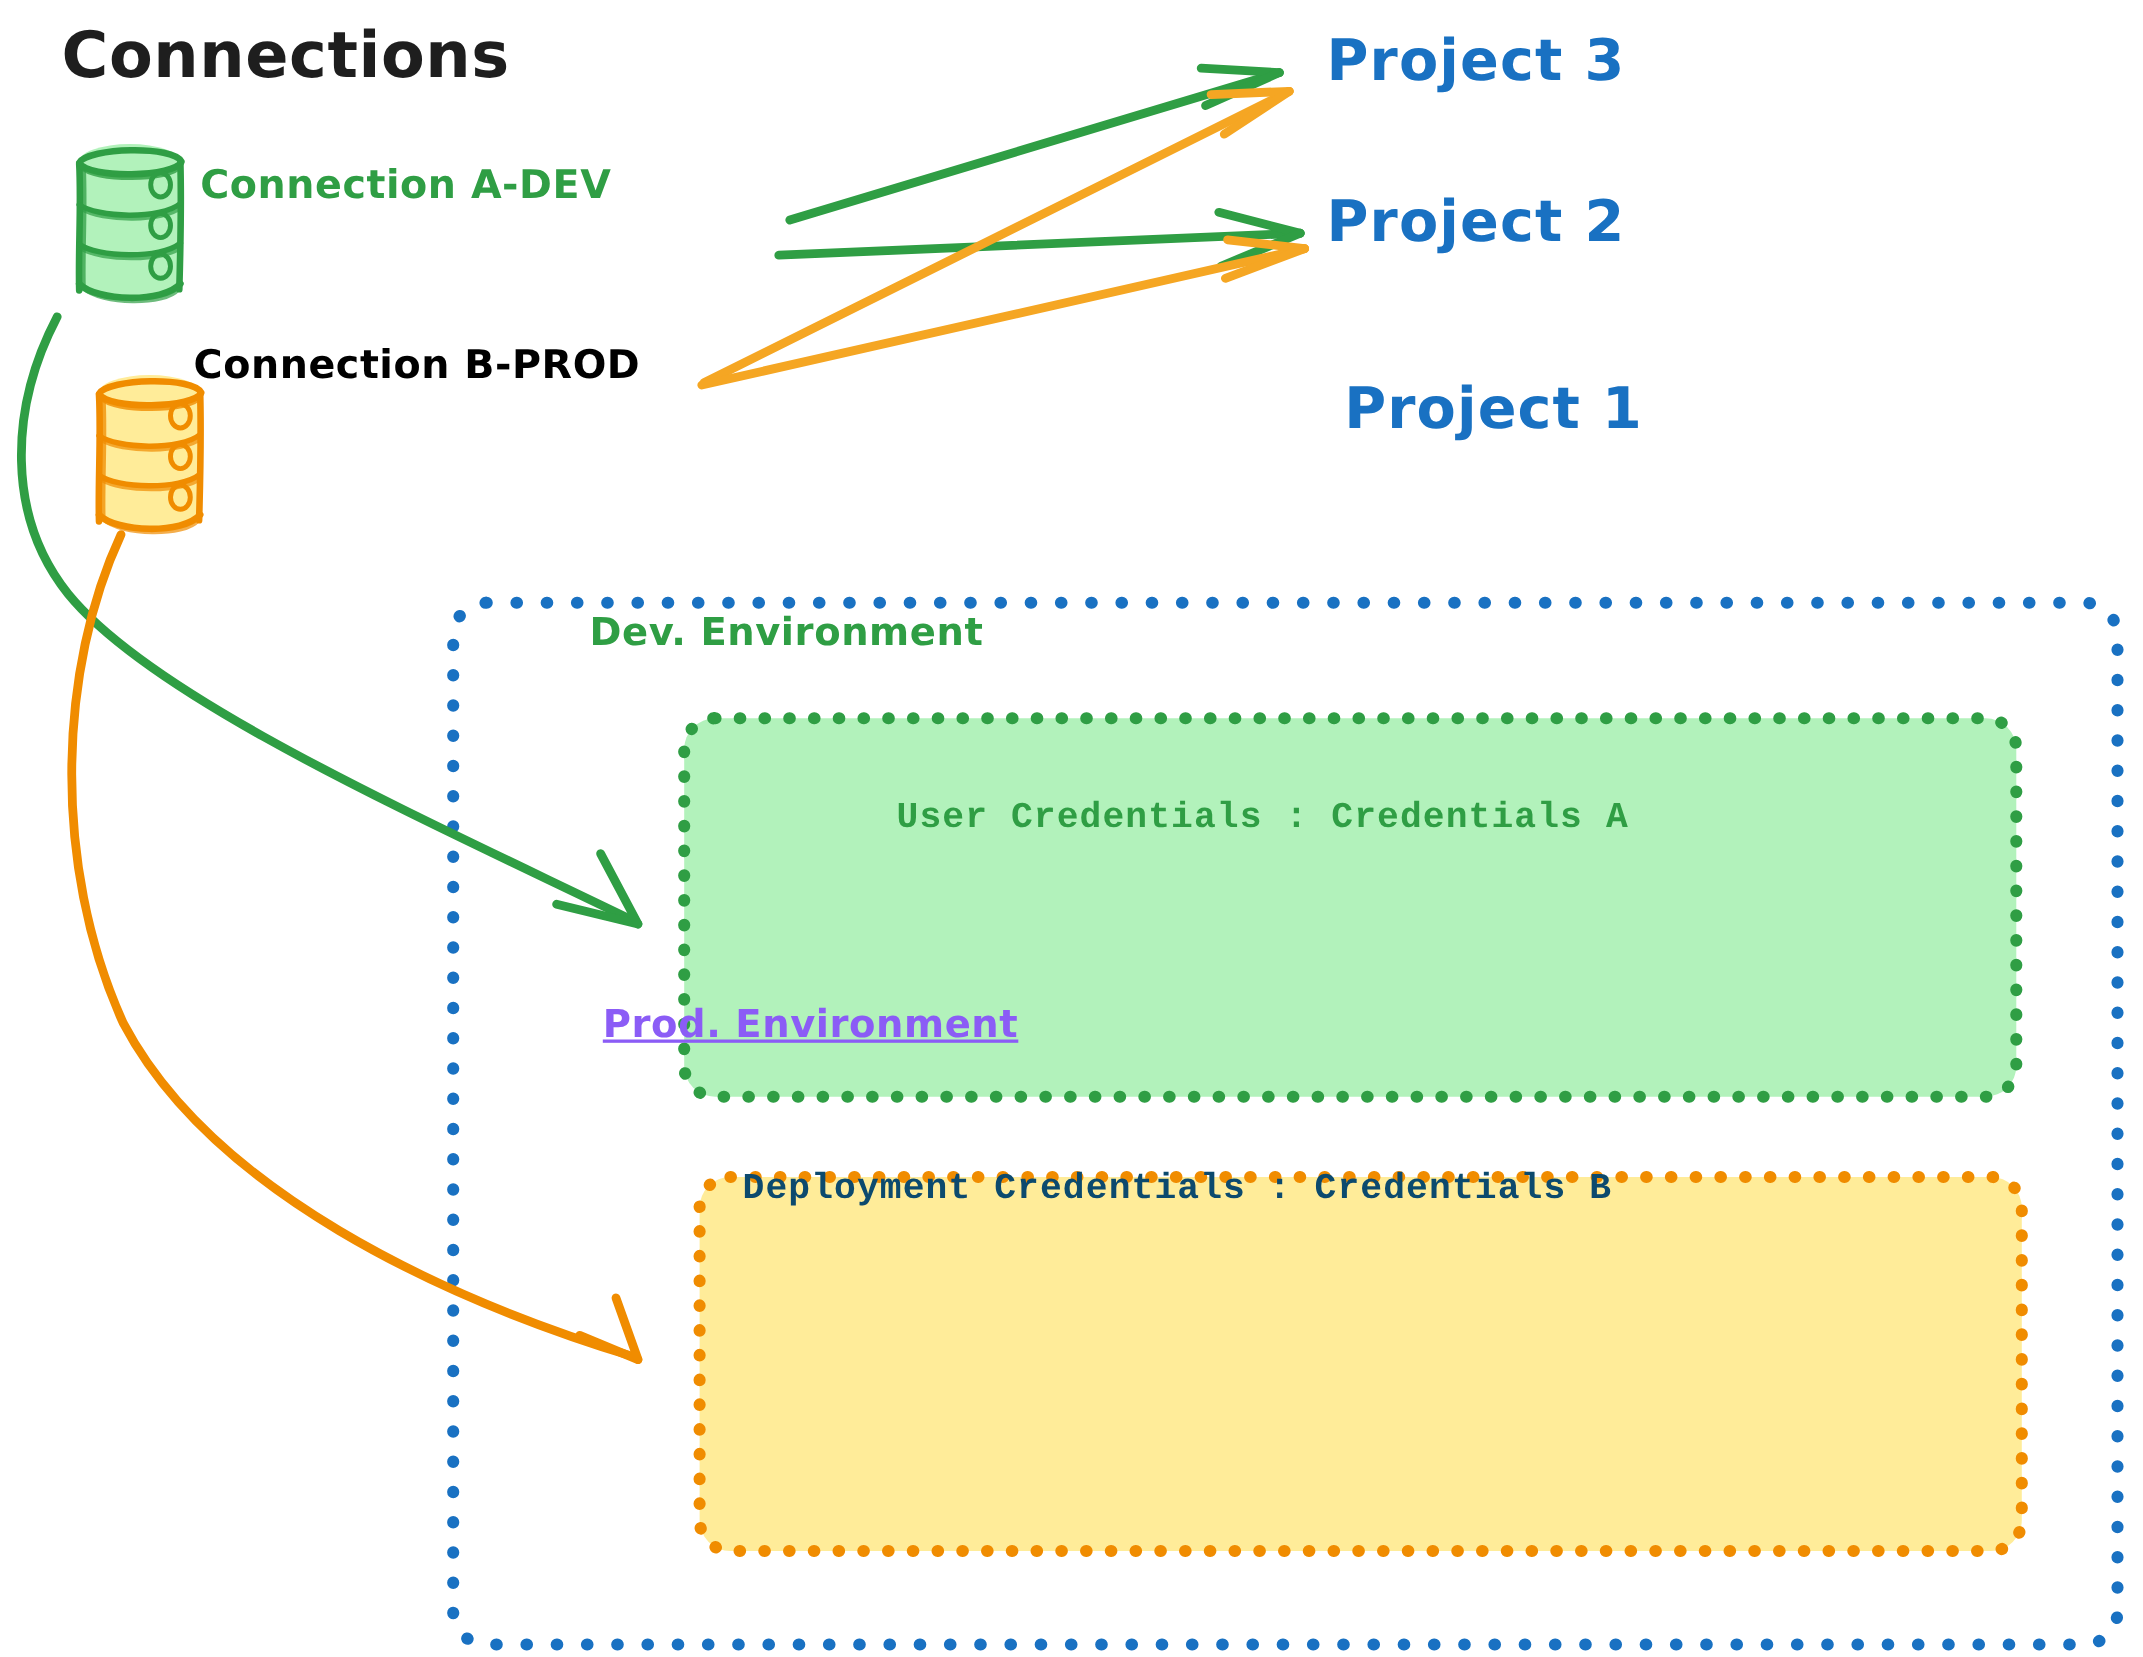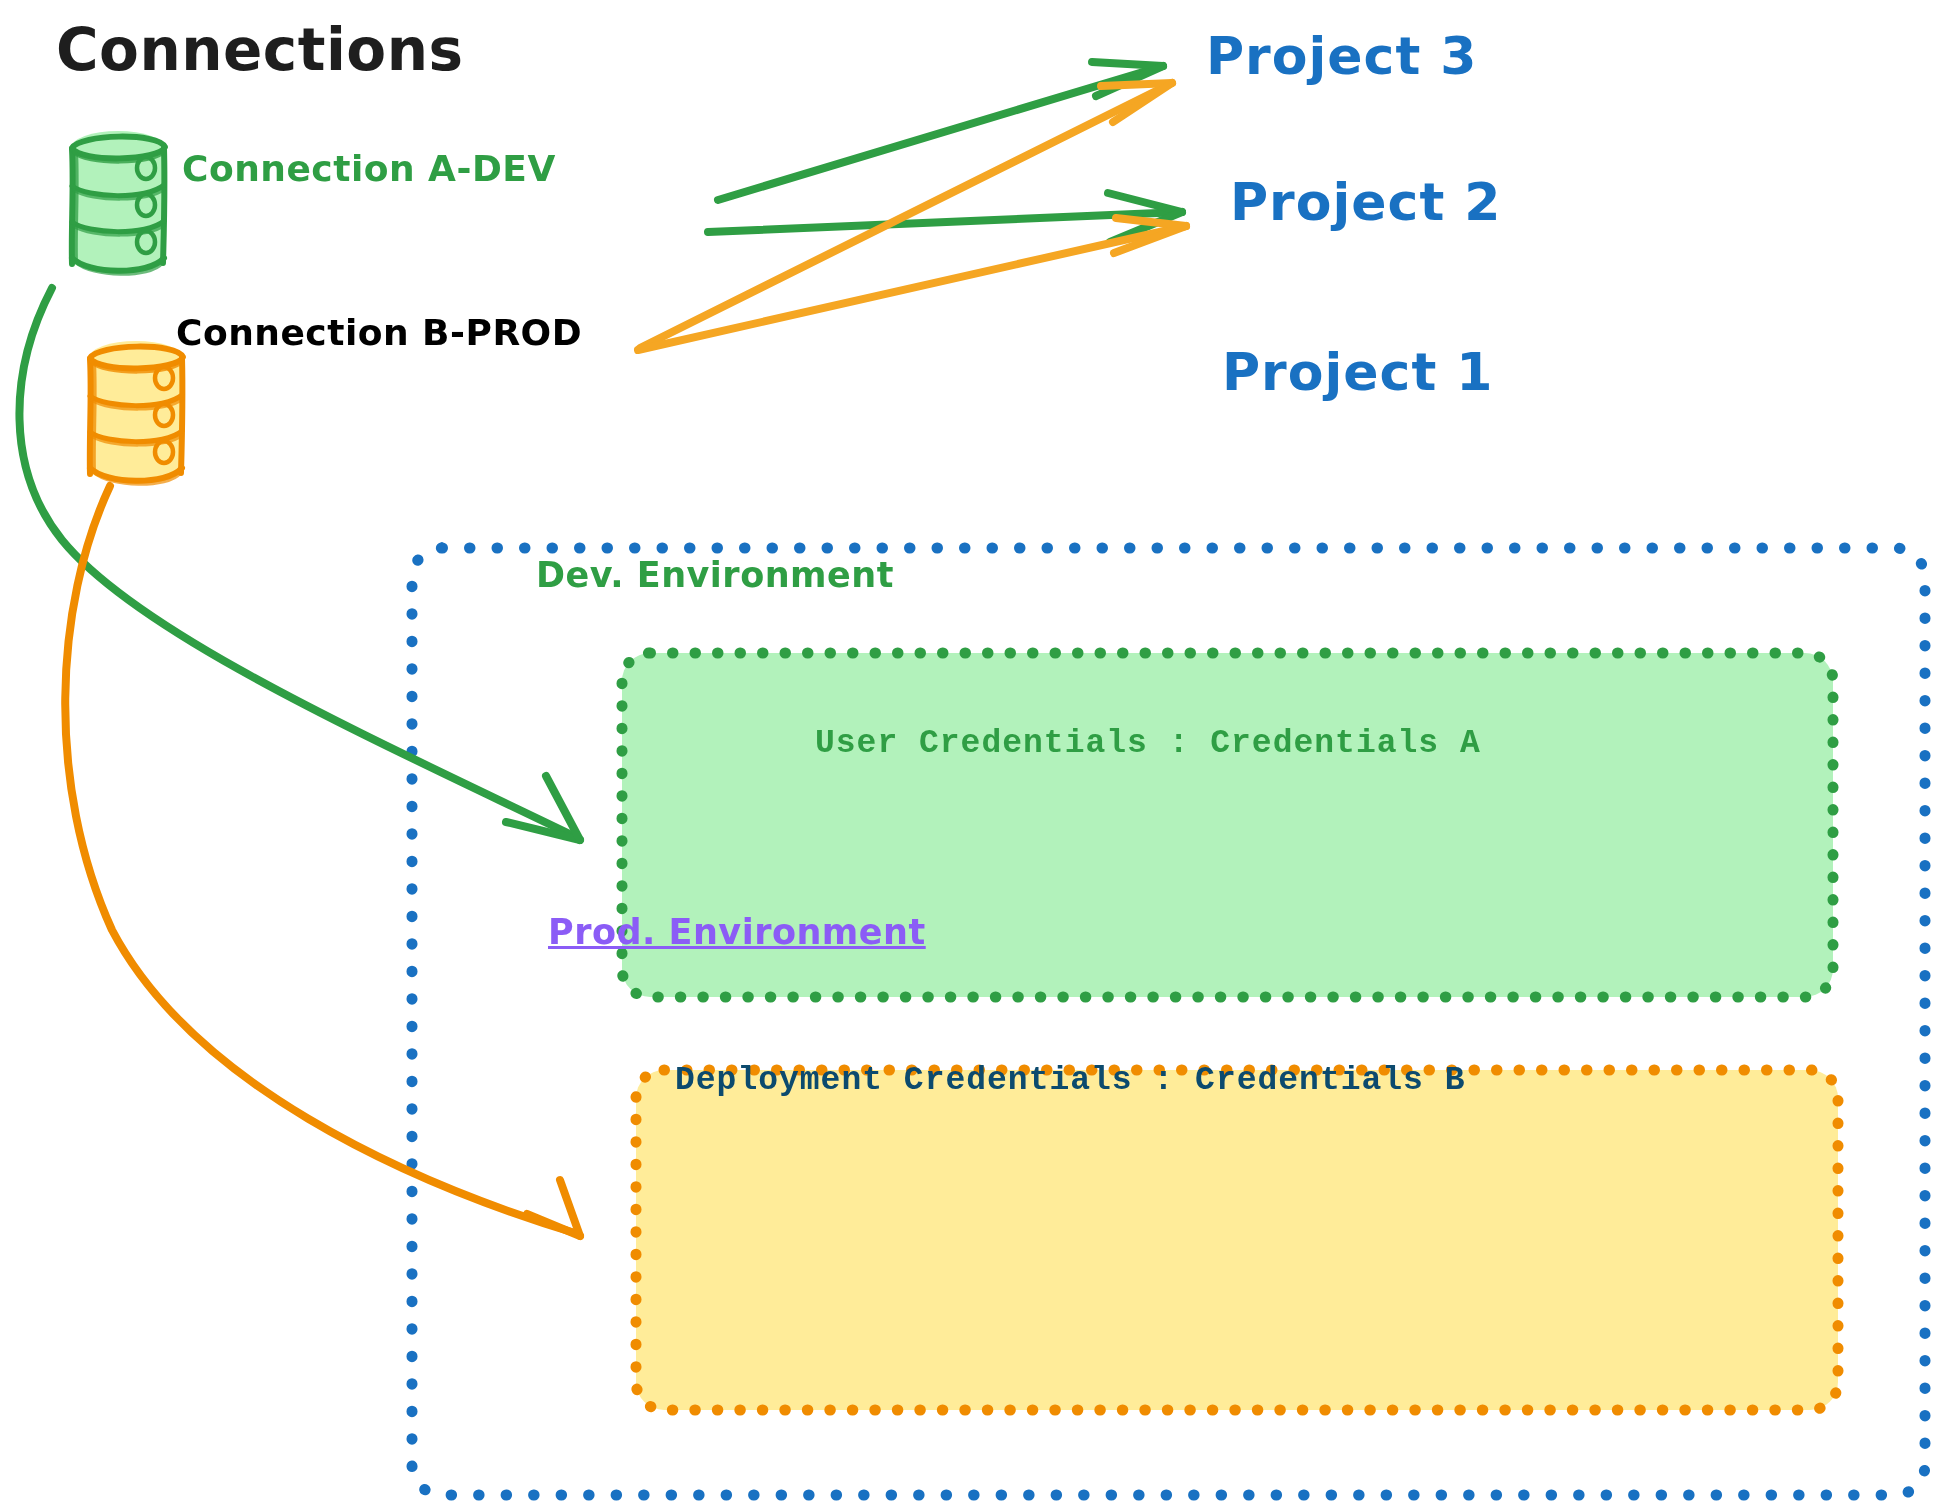--- a/index.html
+++ b/index.html
@@ -12,21 +12,21 @@
   .mono{font-family:Liberation Mono, monospace;font-weight:700;}
   .lbl{position:absolute;white-space:nowrap;pointer-events:none;}
   #title-connections{
     left:56px;top:16px;font-size:58px;color:#1e1e1e;letter-spacing:.5px;
   }
   .conn-label{font-size:36px;letter-spacing:.5px;}
   #label-conn-a{left:182px;top:148px;color:#2f9e44;}
   #label-conn-b{left:176px;top:312px;color:#000000;}
   .project-label{font-size:52px;color:#1971c2;letter-spacing:1px;}
   #label-project-3{left:1206px;top:26px;text-align:center;}
-  #label-project-2{left:1206px;top:172px;margin-left:24px;}
+  #label-project-2{left:1206px;top:172px;}
   #label-project-1{left:1222px;top:342px;}
   .env-title{font-size:35px;letter-spacing:.5px;}
   #label-dev-env{left:536px;top:555px;color:#2f9e44;}
   #label-prod-env{left:548px;top:912px;color:#8b5cf6;text-decoration:underline;}
   .cred{font-size:33px;letter-spacing:1px;}
   #label-dev-cred{left:815px;top:725px;color:#2f9e44;}
   #label-prod-cred{left:675px;top:1062px;color:#0c4a6e;}
 </style>
 </head>
 <body>

